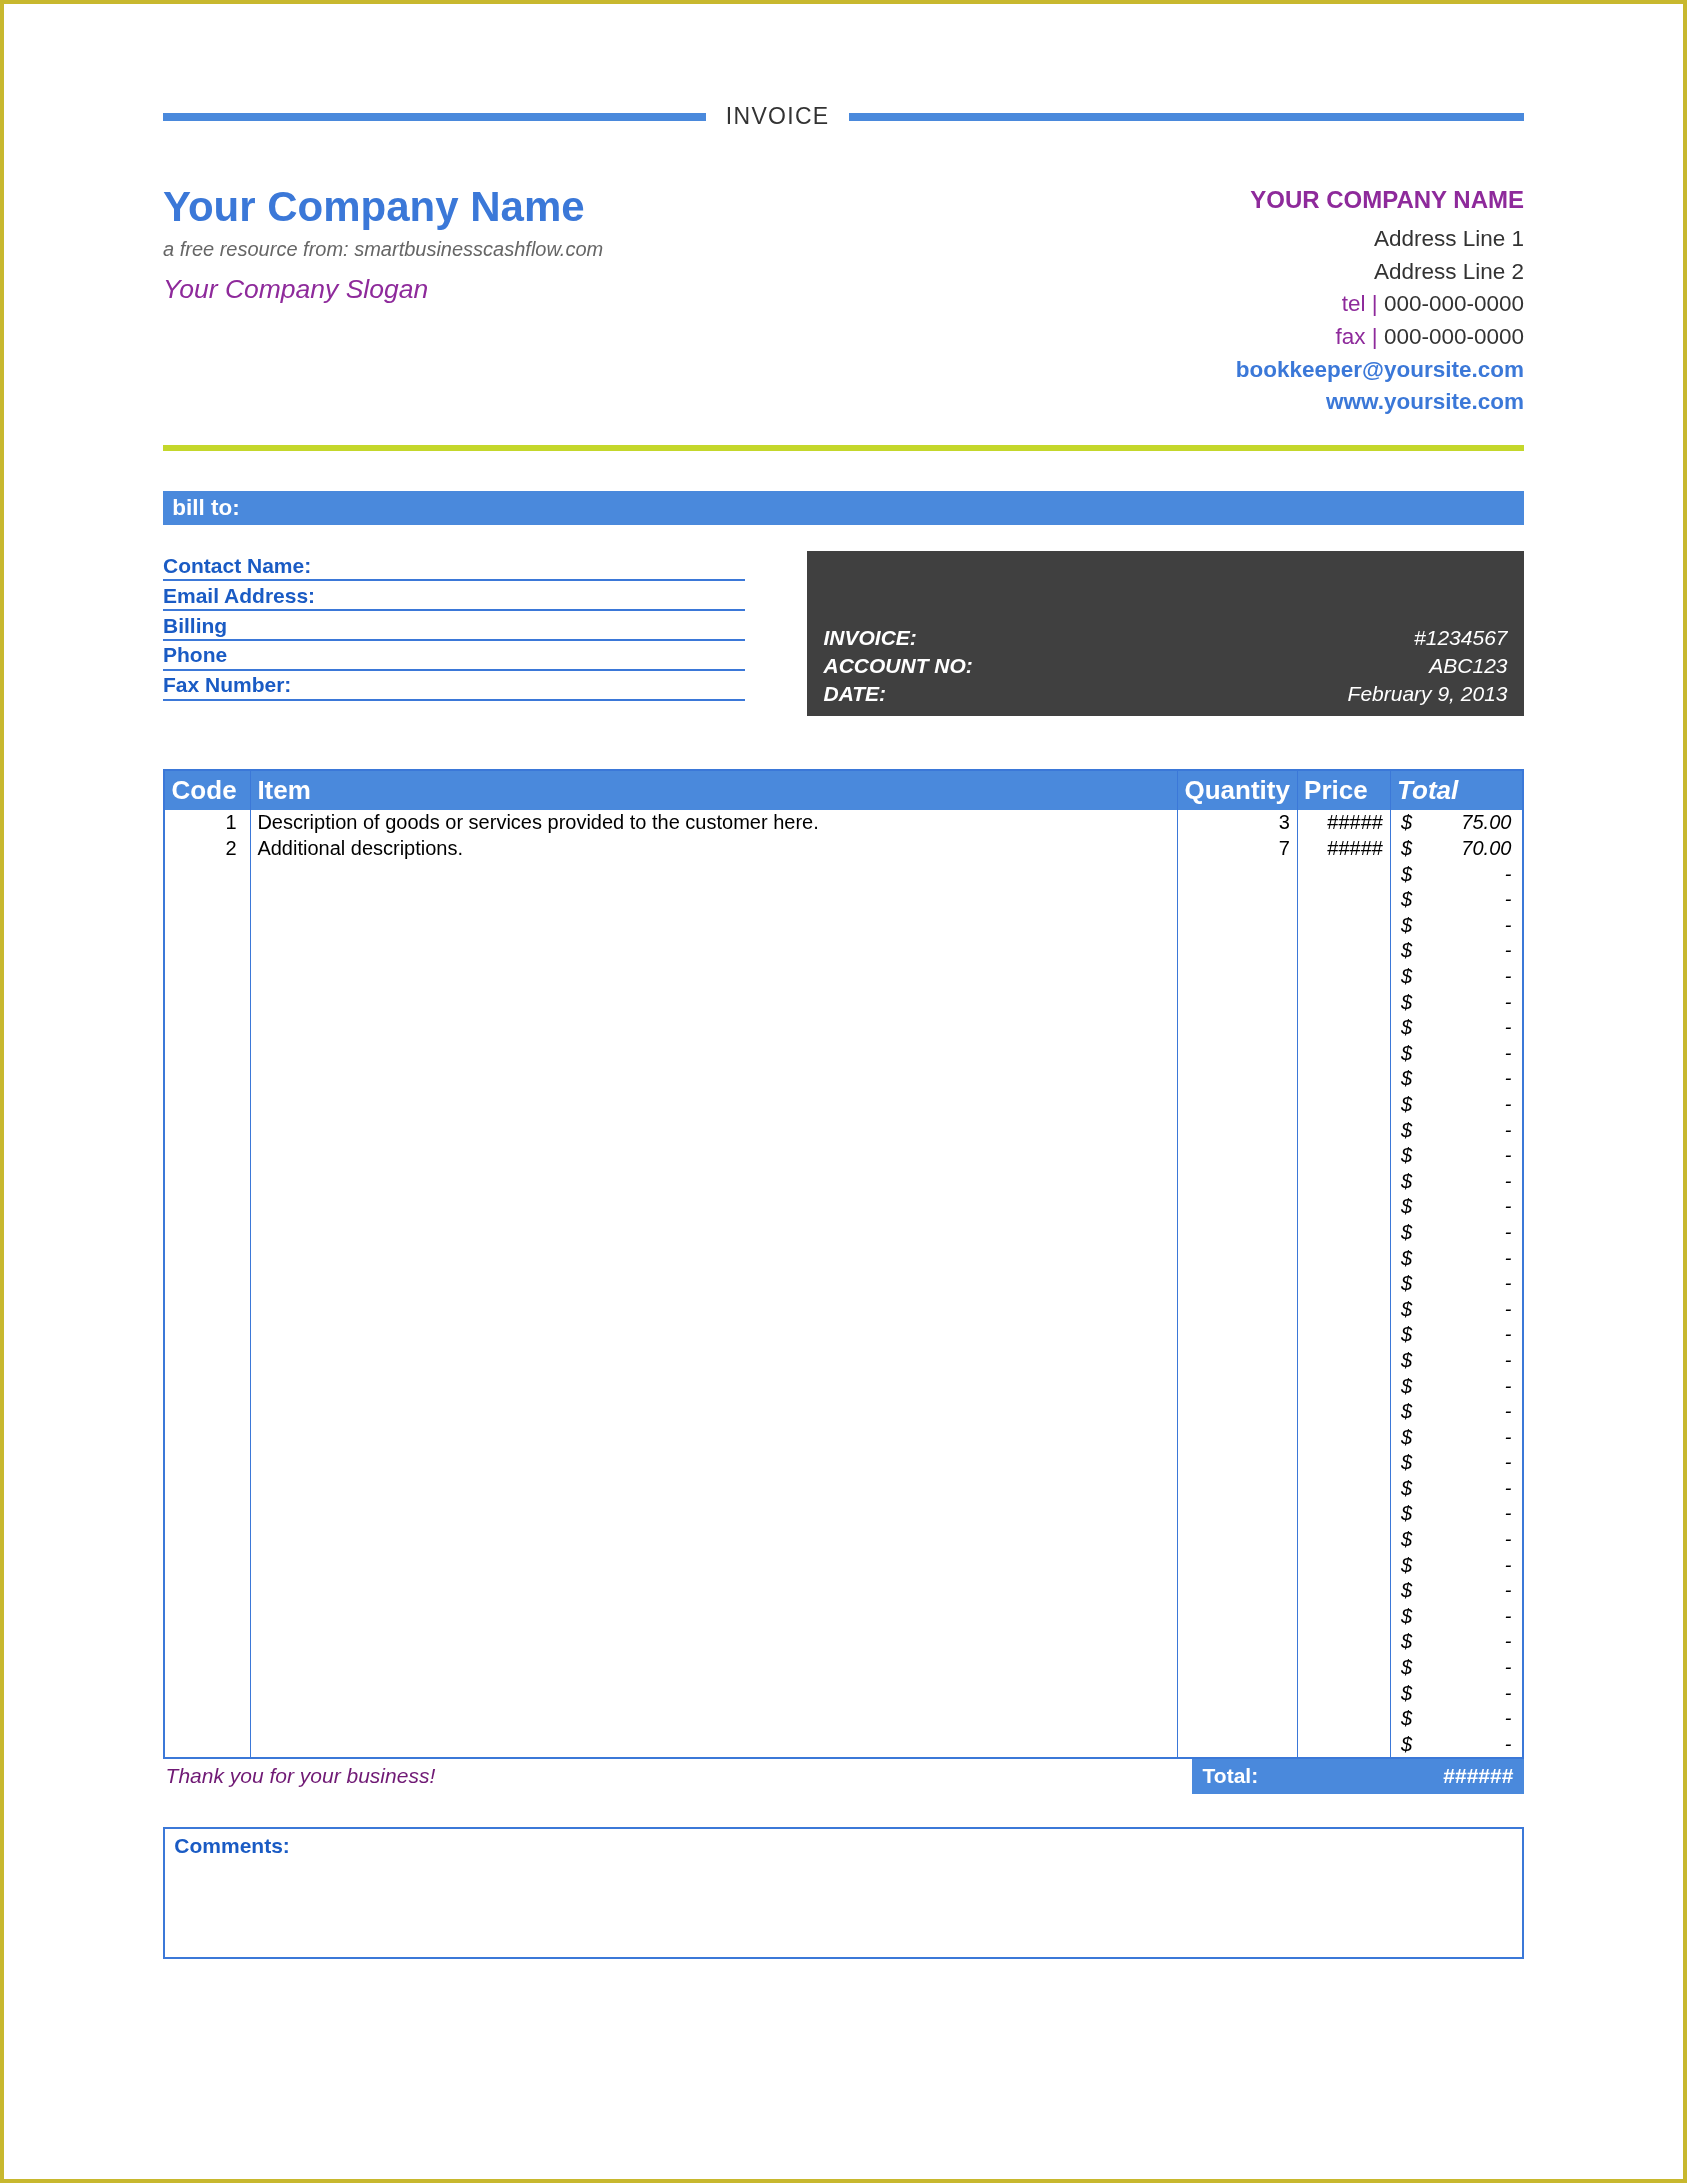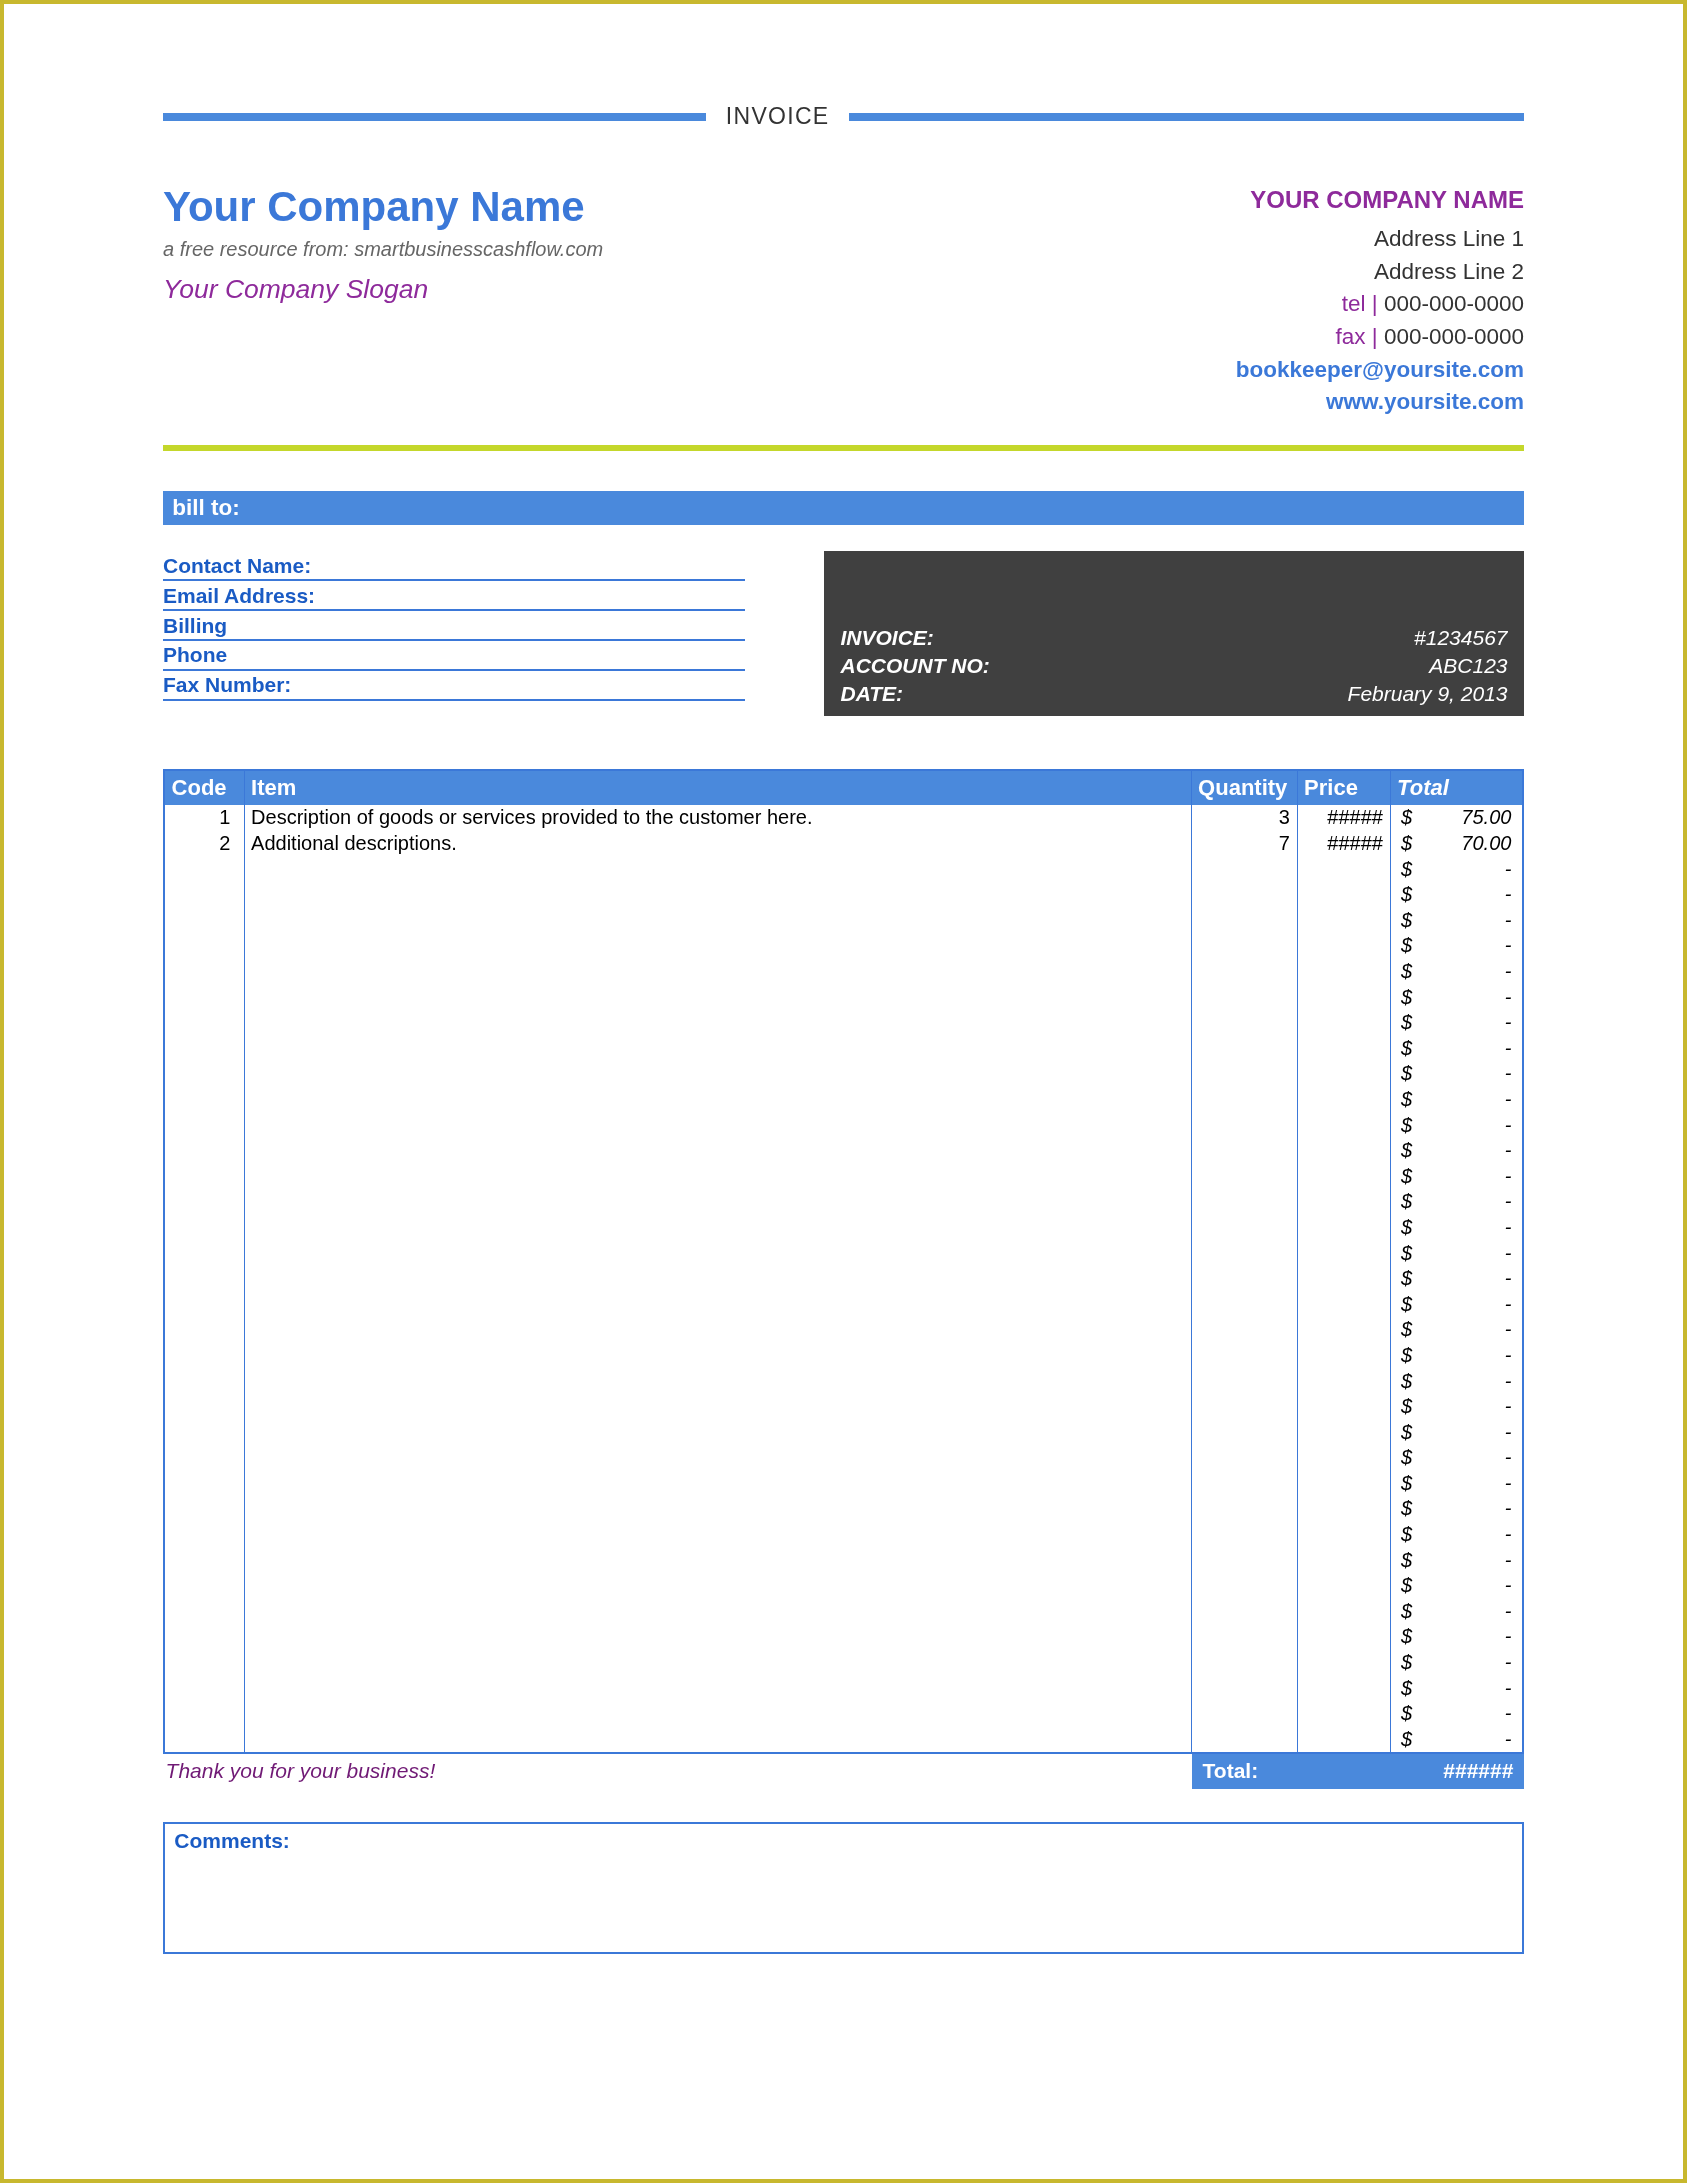--- a/index.html
+++ b/index.html
@@ -84,21 +84,21 @@
     background: #4a89dc;
     color: #fff;
     font-weight: bold;
     font-size: 22.5px;
     padding: 4px 9.3px;
     font-family: Verdana, sans-serif;
   }
 
   .mid-block {
     display: flex;
-    gap: 79px;
+    gap: 62px;
     margin-top: 26.5px;
     margin-bottom: 53px;
   }
   .contact-fields {
     flex: 0 0 582px;
   }
   .contact-fields .row {
     border-bottom: 2px solid #3b78d8;
     padding: 2.6px 0 1.3px 0;
   }
@@ -138,21 +138,21 @@
     border-collapse: collapse;
     font-size: 20px;
   }
   table.items thead th {
     background: #4a89dc;
     color: #fff;
     text-align: left;
     font-weight: bold;
     padding: 4px 6.6px;
     font-family: Verdana, sans-serif;
-    font-size: 22px;
+    font-size: 26px;
     border-right: 1.3px solid #3b78d8;
   }
   table.items thead th:last-child { border-right: none; }
   table.items td {
     border-right: 1.3px solid #3b78d8;
     padding: 1.3px 6.6px;
     height: 25px;
     vertical-align: top;
     white-space: nowrap;
   }

